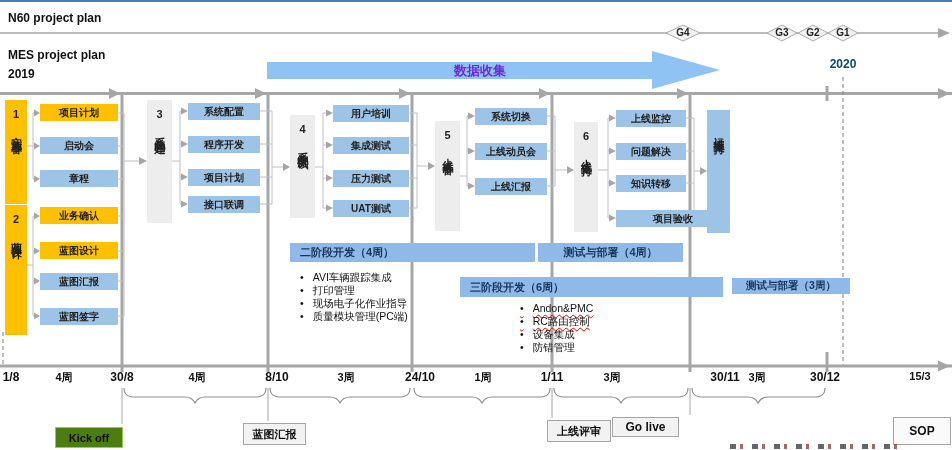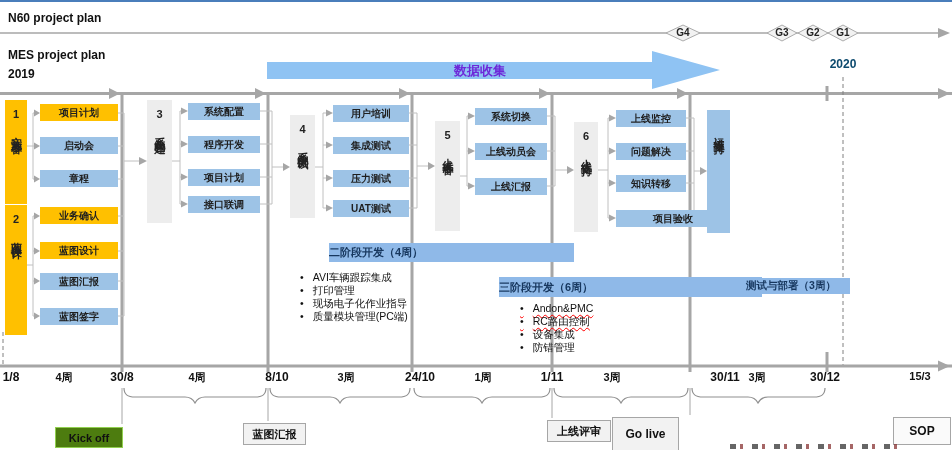--- a/index.html
+++ b/index.html
@@ -17,21 +17,21 @@
   .grayhdr{background:#EDEDED;}
   .bluehdr{background:#9DC3E6;}
   
   .task{position:absolute;height:17px;display:flex;align-items:center;justify-content:center;
         font-size:10px;font-weight:bold;color:#1f1f1f;}
   .t-blue{background:#9DC3E6;}
   .t-orange{background:#FFC000;}
   
   .bar{position:absolute;background:#8FB9E8;color:#17375E;font-weight:bold;font-size:11px;
        display:flex;align-items:center;box-sizing:border-box;}
-  .bar.left{margin-left:39px;}
+  .bar.left{padding-left:10px;}
   .bar.center{justify-content:center;}
   
   .blist{position:absolute;font-size:10.5px;color:#111;}
   .blist ul{list-style:none;margin:0;padding:0;}
   .blist li{line-height:13px;white-space:nowrap;}
   .blist li::before{content:"•";margin-right:9px;}
   .sq{text-decoration:underline;text-decoration-style:wavy;text-decoration-color:#f00;
       text-decoration-thickness:1px;text-underline-offset:2px;}
   
   .tl{position:absolute;top:370px;width:56px;text-align:center;font-weight:bold;color:#111;}
@@ -224,20 +224,21 @@
   <div class="task t-blue" style="left:475px;top:108px;width:72px;">系统切换</div>
   <div class="task t-blue" style="left:475px;top:143px;width:72px;">上线动员会</div>
   <div class="task t-blue" style="left:475px;top:178px;width:72px;">上线汇报</div>
 
   <div class="task t-blue" style="left:616px;top:110px;width:70px;">上线监控</div>
   <div class="task t-blue" style="left:616px;top:143px;width:70px;">问题解决</div>
   <div class="task t-blue" style="left:616px;top:175px;width:70px;">知识转移</div>
   <div class="task t-blue" style="left:616px;top:210px;width:70px;padding-left:22px;">项目验收</div>
 
   <div class="bar left" style="left:290px;top:243px;width:245px;height:19px;">二阶段开发（4周）</div>
+  <div class="bar center" style="left:538px;top:243px;width:145px;height:19px;">测试与部署（4周）</div>
   <div class="bar left" style="left:460px;top:277px;width:263px;height:20px;">三阶段开发（6周）</div>
   <div class="bar center" style="left:732px;top:278px;width:118px;height:16px;font-size:10.5px;">测试与部署（3周）</div>
 
   <div class="blist" style="left:520px;top:302px;">
     <ul>
       <li class="sq">Andon&amp;PMC</li>
       <li class="sq">RC路由控制</li>
       <li>设备集成</li>
       <li>防错管理</li>
     </ul>
@@ -262,18 +263,18 @@
   <div class="tl date" style="left:524px;">1/11</div>
   <div class="tl week" style="left:584px;">3周</div>
   <div class="tl date" style="left:697px;">30/11</div>
   <div class="tl week" style="left:729px;">3周</div>
   <div class="tl date" style="left:797px;">30/12</div>
   <div class="tl week" style="left:892px;">15/3</div>
 
   <div class="mbox mgreen" style="left:55px;top:427px;width:68px;height:21px;">Kick off</div>
   <div class="mbox mgray" style="left:243px;top:423px;width:63px;height:22px;">蓝图汇报</div>
   <div class="mbox mgray" style="left:547px;top:420px;width:64px;height:22px;">上线评审</div>
-  <div class="mbox mgray" style="left:612px;top:417px;width:67px;height:34px;font-size:12px;">Go live</div>
+  <div class="mbox mgray" style="left:612px;top:417px;width:67px;height:20px;font-size:12px;">Go live</div>
   <div class="mbox mgray" style="left:893px;top:417px;width:58px;height:28px;font-size:12px;background:#fafafa;">SOP</div>
 
   <div class="frag"></div>
 
 </div>
 
 </body></html>

